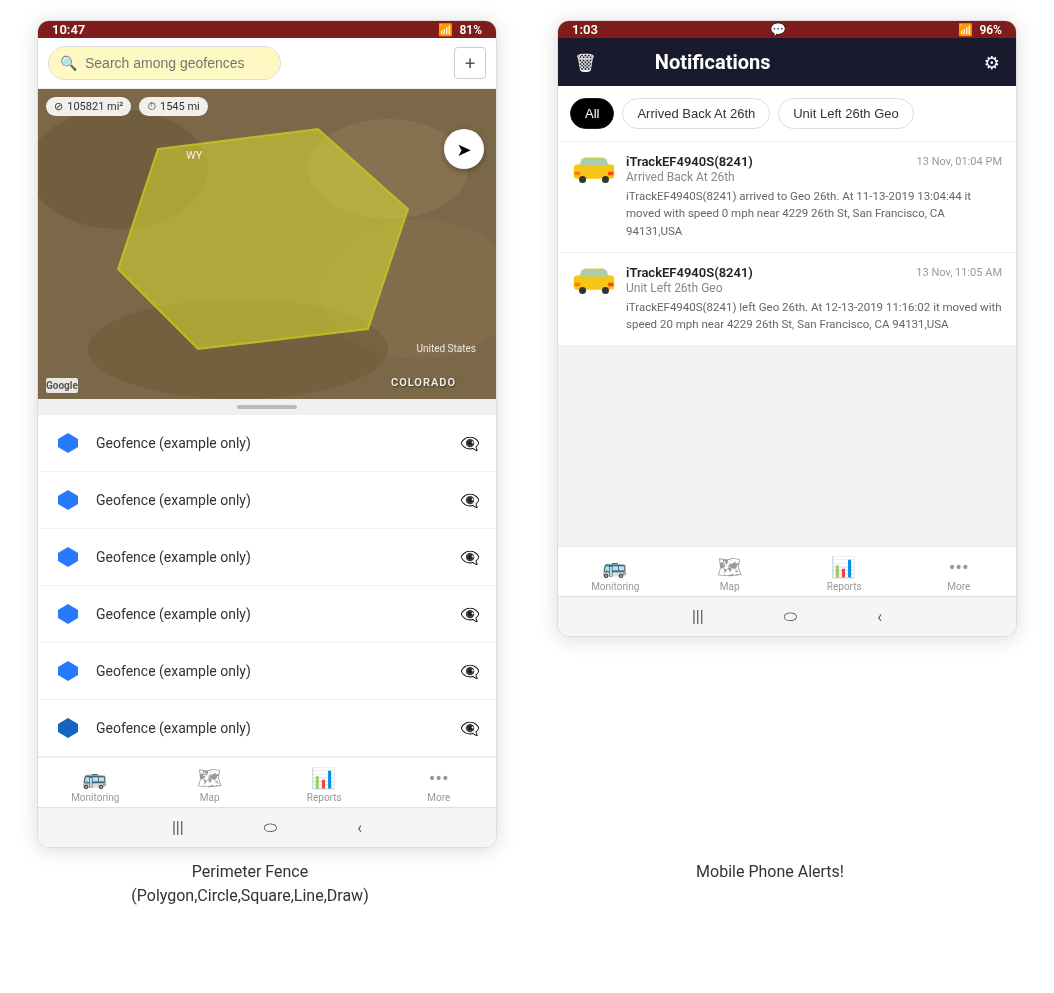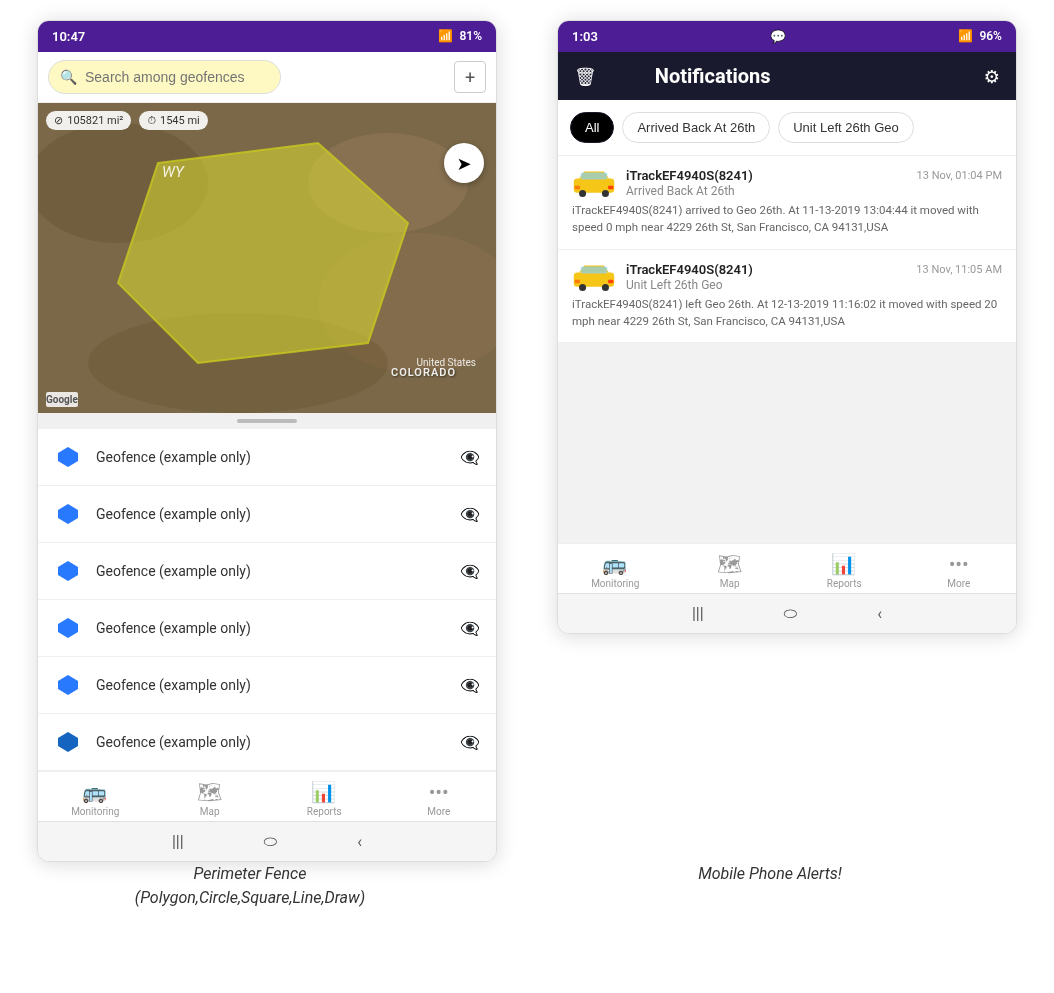--- a/index.html
+++ b/index.html
@@ -26,26 +26,26 @@
       width: 460px;
       background: #fff;
       border-radius: 12px;
       overflow: hidden;
       box-shadow: 0 2px 20px rgba(0,0,0,0.15);
       border: 1px solid #ddd;
     }
 
     
     .status-bar {
-      background: #4c1d95;
+      background: #7f1d1d;
       color: #fff;
       display: flex;
       justify-content: space-between;
-      align-items: flex-start;
-      padding: 8px 14px;
+      align-items: flex-end;
+      padding: 1px 14px;
       font-size: 13px;
       font-weight: 600;
     }
     .status-bar .right-icons {
       display: flex;
       align-items: center;
       gap: 6px;
       font-size: 12px;
     }
 
@@ -152,43 +152,42 @@
       left: 8px;
       background: rgba(255,255,255,0.85);
       padding: 2px 0;
       border-radius: 2px;
       font-size: 10px;
       font-weight: bold;
       color: #555;
     }
     .colorado-label {
       position: absolute;
-      bottom: 34px;
+      bottom: 10px;
       right: 40px;
       color: rgba(255,255,255,0.9);
       font-size: 11px;
       font-weight: 600;
       text-shadow: 1px 1px 2px rgba(0,0,0,0.5);
       text-transform: uppercase;
       letter-spacing: 1px;
     }
     .us-label {
       position: absolute;
       bottom: 45px;
       right: 20px;
       color: rgba(255,255,255,0.85);
       font-size: 10px;
     }
     .wy-label {
       position: absolute;
       top: 60px;
-      left: 124px;
+      left: 148px;
       color: rgba(255,255,255,0.85);
-      font-size: 15px;
-      font-style: italic;
+      font-size: 11px;
     }
 
     
     .scroll-indicator {
       height: 16px;
       background: #f0f0f0;
       display: flex;
       justify-content: center;
       align-items: center;
     }
@@ -345,34 +344,34 @@
     }
     .notif-event {
       font-size: 12px;
       color: #888;
       margin-top: 1px;
     }
     .notif-body {
       font-size: 11.5px;
       color: #666;
       line-height: 1.5;
+      margin-left: 54px;
     }
 
     .empty-area {
       background: #f2f2f2;
       height: 200px;
     }
 
     
     .captions {
       display: flex;
       width: 100%;
       gap: 60px;
-      margin-top: 0;
-      font-style: italic;
+      margin-top: 12px;
     }
     .caption {
       width: 460px;
       text-align: center;
       font-size: 16px;
       color: #333;
       line-height: 1.5;
     }
   </style>
 </head>

